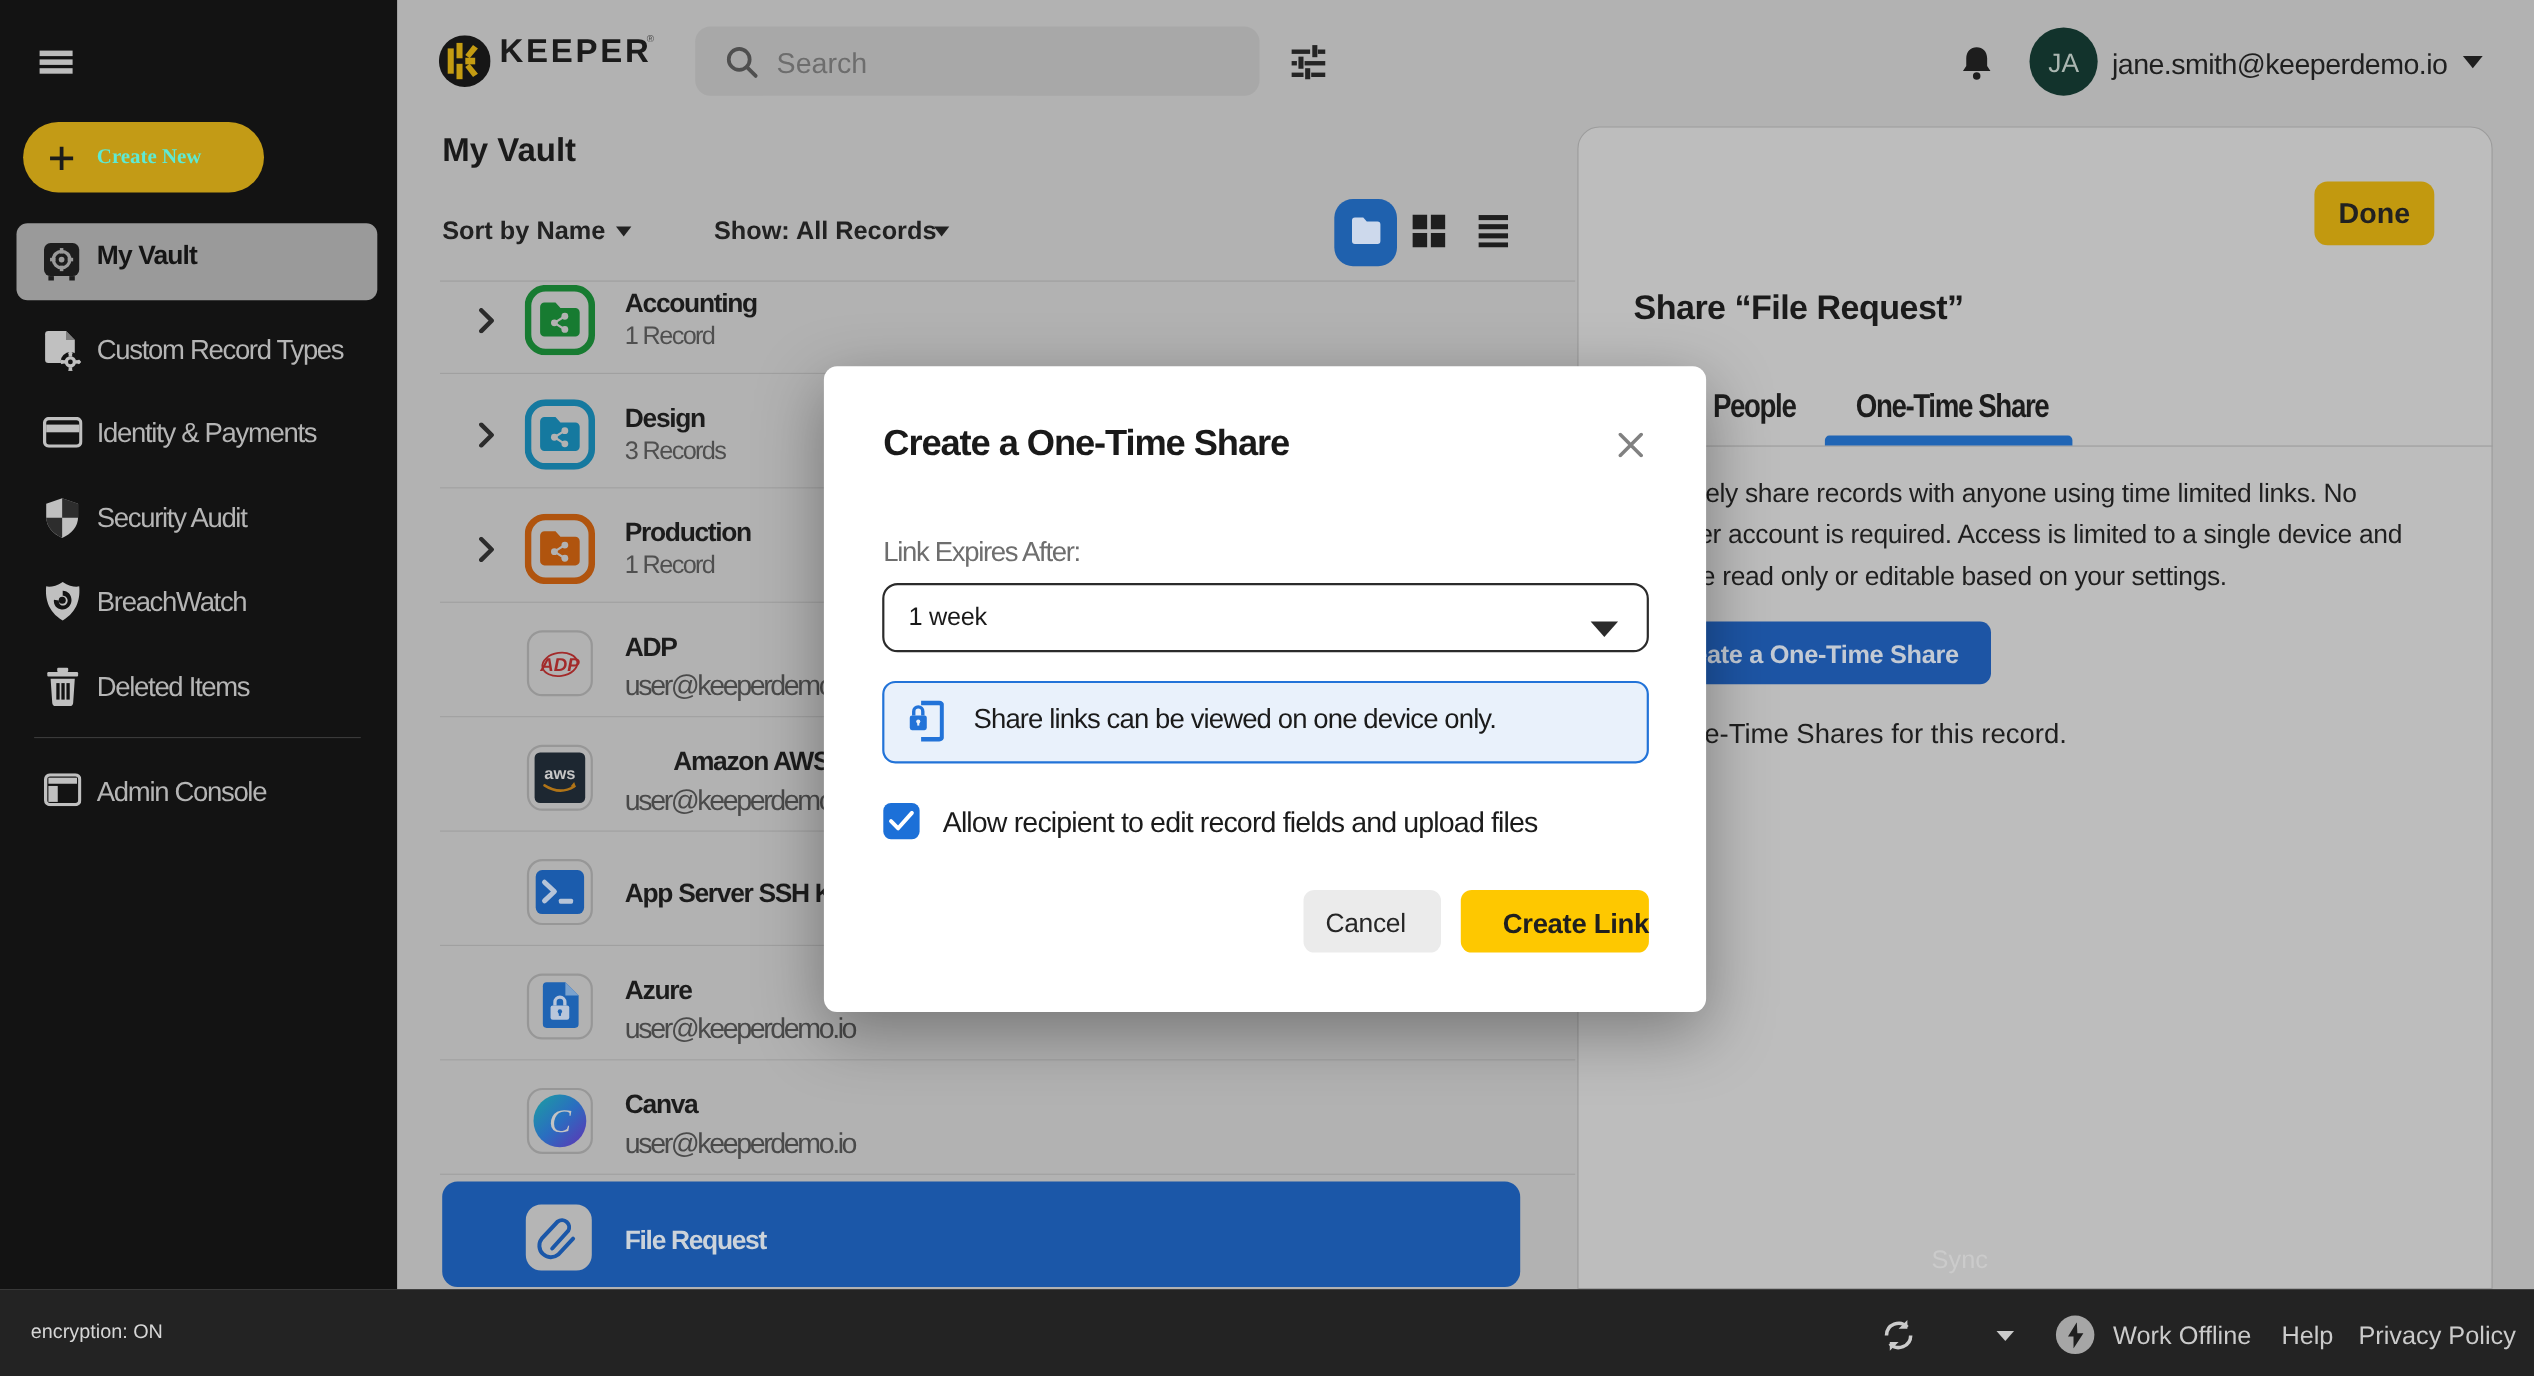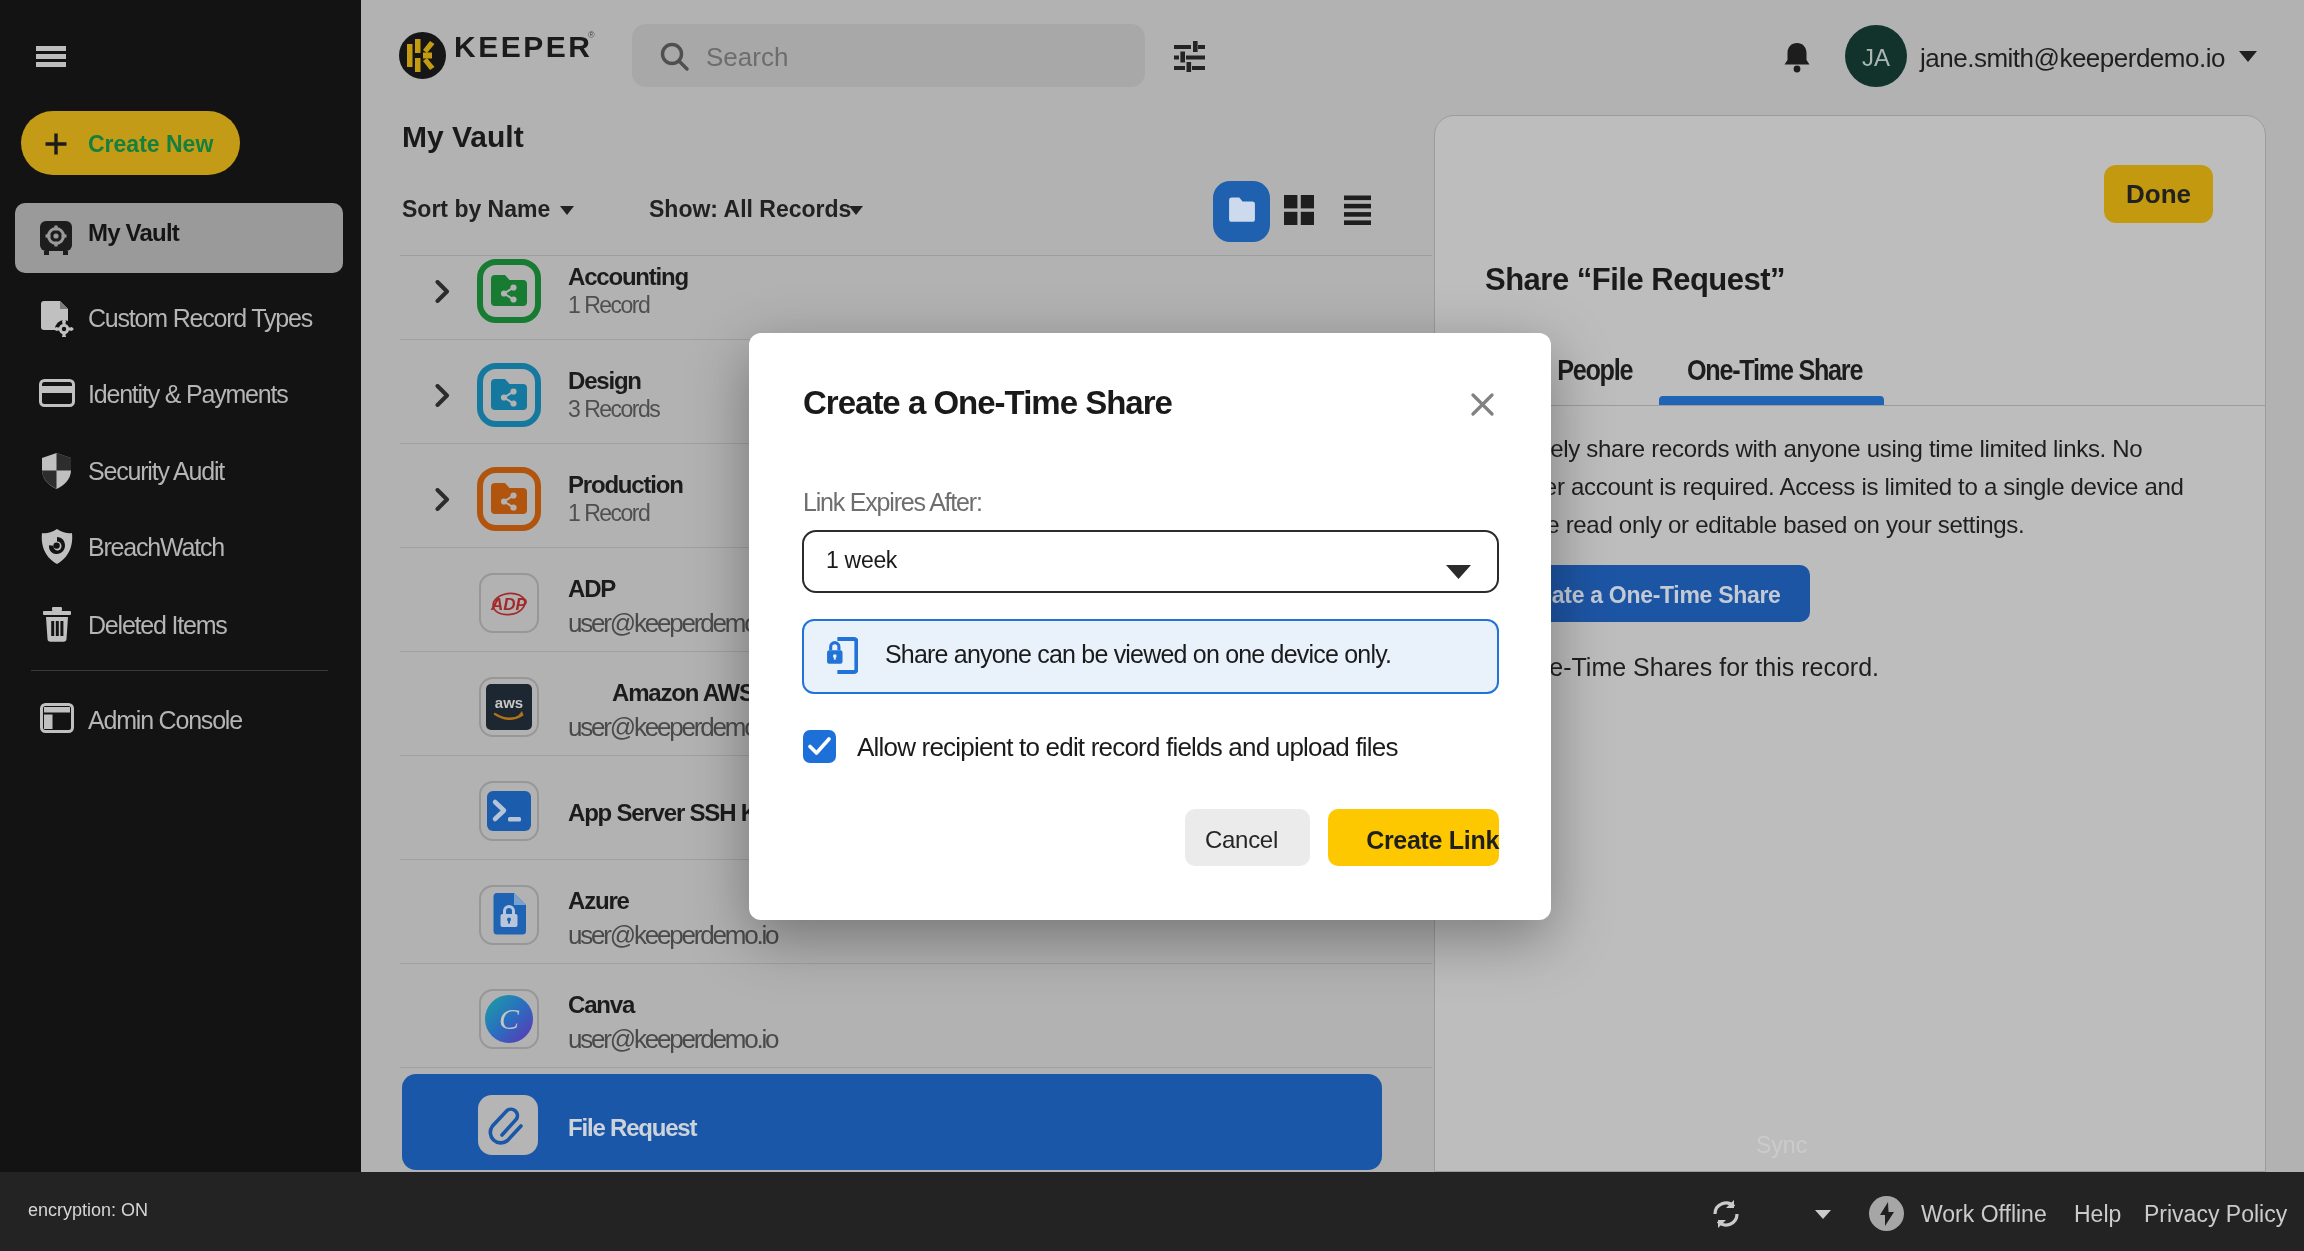--- a/index.html
+++ b/index.html
@@ -14,21 +14,21 @@
 <div class="abs" id="sidebar" style="left:0;top:0;width:361px;height:1172px;background:#131313;">
 
   <div class="abs" style="left:36px;top:46px;width:30px;height:4.5px;background:#bdbdbd;"></div>
   <div class="abs" style="left:36px;top:54px;width:30px;height:4.5px;background:#bdbdbd;"></div>
   <div class="abs" style="left:36px;top:62px;width:30px;height:4.5px;background:#bdbdbd;"></div>
 
   <div class="abs" style="left:21px;top:111px;width:219px;height:64px;border-radius:32px;background:#c39b16;"></div>
   <svg class="abs" style="left:44px;top:132px" width="24" height="24" viewBox="0 0 24 24">
       <path d="M12 1.5 V22.5 M1.5 12 H22.5" stroke="#1b1b1b" stroke-width="3.4"></path>
     </svg>
-  <div class="txt" style="left:88px;top:133px;font-size:23px;font-weight:700;color:#15803d;letter-spacing:0;">Create New</div>
+  <div class="txt" style="left:88px;top:133px;font-size:19px;font-weight:700;color:#5eead4;letter-spacing:0;font-family:Liberation Serif, serif;">Create New</div>
 
   <div class="abs" style="left:15px;top:203px;width:328px;height:70px;border-radius:10px;background:#9a9a9a;"></div>
   <svg class="abs" style="left:39px;top:220px" width="34" height="36" viewBox="0 0 34 36">
     <rect x="1" y="1" width="32" height="30" rx="6" fill="#1d1d1d"></rect>
     <circle cx="17" cy="16" r="7.5" fill="none" stroke="#9a9a9a" stroke-width="3"></circle>
     <circle cx="17" cy="16" r="2.6" fill="#9a9a9a"></circle>
     <rect x="15.4" y="5.5" width="3.2" height="5" fill="#9a9a9a"></rect>
     <rect x="15.4" y="21.5" width="3.2" height="5" fill="#9a9a9a"></rect>
     <rect x="6.5" y="14.4" width="5" height="3.2" fill="#9a9a9a"></rect>
     <rect x="22.5" y="14.4" width="5" height="3.2" fill="#9a9a9a"></rect>
@@ -341,21 +341,21 @@
     <path d="M1 1 L13.5 15 L26 1 Z" fill="#2b2b2b"></path>
   </svg>
 <div class="abs" style="left:802px;top:619px;width:697px;height:75px;border-radius:12px;background:#e9f1fb;border:2px solid #2273d8;"></div>
 <svg class="abs" style="left:825px;top:634px" width="33" height="43" viewBox="0 0 32 40">
   <path d="M12 4 h16 a2.5 2.5 0 0 1 2.5 2.5 v27 a2.5 2.5 0 0 1 -2.5 2.5 h-16" fill="none" stroke="#2273d8" stroke-width="4"></path>
   <rect x="2" y="15" width="15" height="13" rx="2" fill="#2273d8"></rect>
   <path d="M5.5 15 v-3.5 a4 4 0 0 1 8 0 V15" fill="none" stroke="#2273d8" stroke-width="3"></path>
   <circle cx="9.5" cy="20.5" r="1.8" fill="#e9f1fb"></circle>
     <rect x="8.6" y="20.5" width="1.8" height="3.5" fill="#e9f1fb"></rect>
 </svg>
-<div class="txt" style="left:885px;top:642px;font-size:25px;color:#1b1b1b;letter-spacing:-0.8px;">Share anyone can be viewed on one device only.</div>
+<div class="txt" style="left:885px;top:642px;font-size:25px;color:#1b1b1b;letter-spacing:-0.8px;">Share links can be viewed on one device only.</div>
 <div class="abs" style="left:803px;top:730px;width:33px;height:33px;border-radius:7px;background:#1c70d8;"></div>
 <svg class="abs" style="left:808px;top:737px" width="23" height="19" viewBox="0 0 23 19">
     <path d="M2 9.5 L8.5 16 L21 2" fill="none" stroke="#fff" stroke-width="3.6" stroke-linecap="round" stroke-linejoin="round"></path>
   </svg>
 <div class="txt" style="left:857px;top:734px;font-size:26px;color:#1b1b1b;letter-spacing:-0.8px;">Allow recipient to edit record fields and upload files</div>
 <div class="abs" style="left:1185px;top:809px;width:125px;height:57px;border-radius:10px;background:#ebebeb;"></div>
 <div class="txt" style="left:1185px;top:828px;width:113px;text-align:center;font-size:24px;color:#262626;letter-spacing:-0.3px;">Cancel</div>
 <div class="abs" style="left:1328px;top:809px;width:171px;height:57px;border-radius:10px;background:#fec800;"></div>
 <div class="txt" style="left:1328px;top:828px;width:171px;text-align:right;font-size:25px;font-weight:700;color:#1f1f1f;letter-spacing:-0.3px;">Create Link</div>
 

